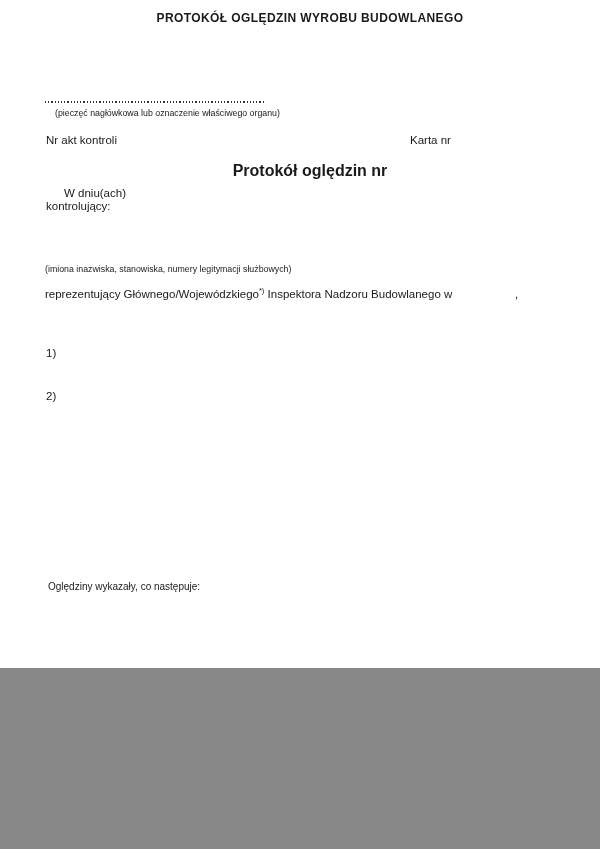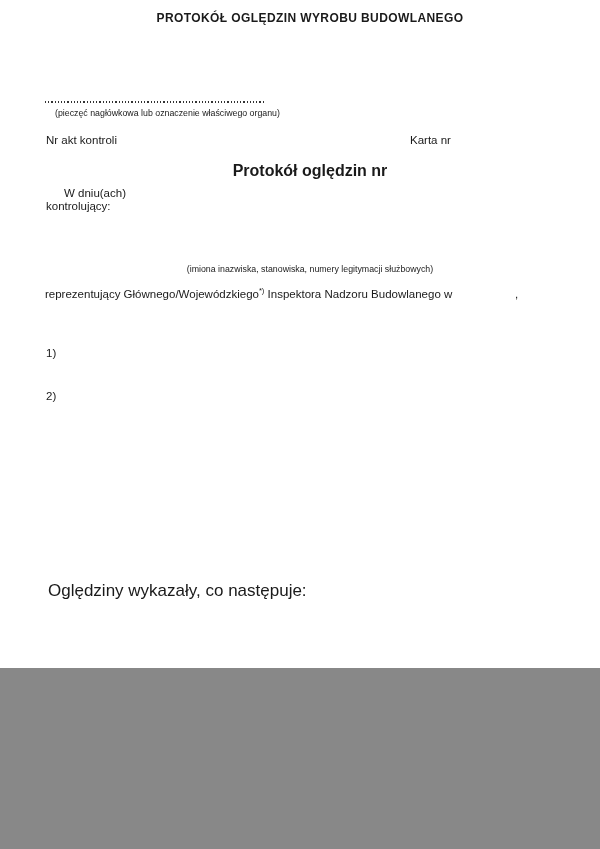--- a/index.html
+++ b/index.html
@@ -33,34 +33,34 @@
   .case-number{top:134px;left:46px;}
   .card-number{top:134px;left:410px;}
   .subtitle{
     top:162px;left:45px;right:25px;
     text-align:center;
     font-weight:bold;
     font-size:16px;
   }
   .date-label{top:187px;left:48px;margin-left:16px;}
   .inspectors-label{top:200px;left:46px;}
-  .inspectors-caption{top:264px;left:45px;width:530px;text-align:center;}
+  .inspectors-caption{top:264px;left:45px;width:530px;text-align:left;}
   .body-par{
     top:287px;left:45px;width:528px;
     font-size:11.5px;
     line-height:14.6px;
   }
   .rep-line{position:relative;height:14.6px;white-space:nowrap;}
   .rep-comma{position:absolute;left:470px;top:0;}
   sup{font-size:7.5px;vertical-align:super;line-height:0;}
   .item1{top:347px;left:46px;}
   .item2{top:390px;left:46px;}
   .performed{top:416px;left:45px;}
   .product-caption{top:556px;left:45px;width:530px;text-align:center;}
-  .findings{top:581px;left:48px;font-size:17px;}
+  .findings{top:581px;left:48px;font-size:10px;}
   .sign-line-left{top:790px;left:46px;width:153px;}
   .sign-line-right{top:790px;left:408px;width:156px;}
   .sign-caption-left{top:795px;left:30px;width:185px;text-align:center;line-height:11.5px;}
   .sign-caption-right{top:795px;left:408px;width:156px;text-align:center;}
 </style>
 </head>
 <body>
 
 <div class="page">
 

